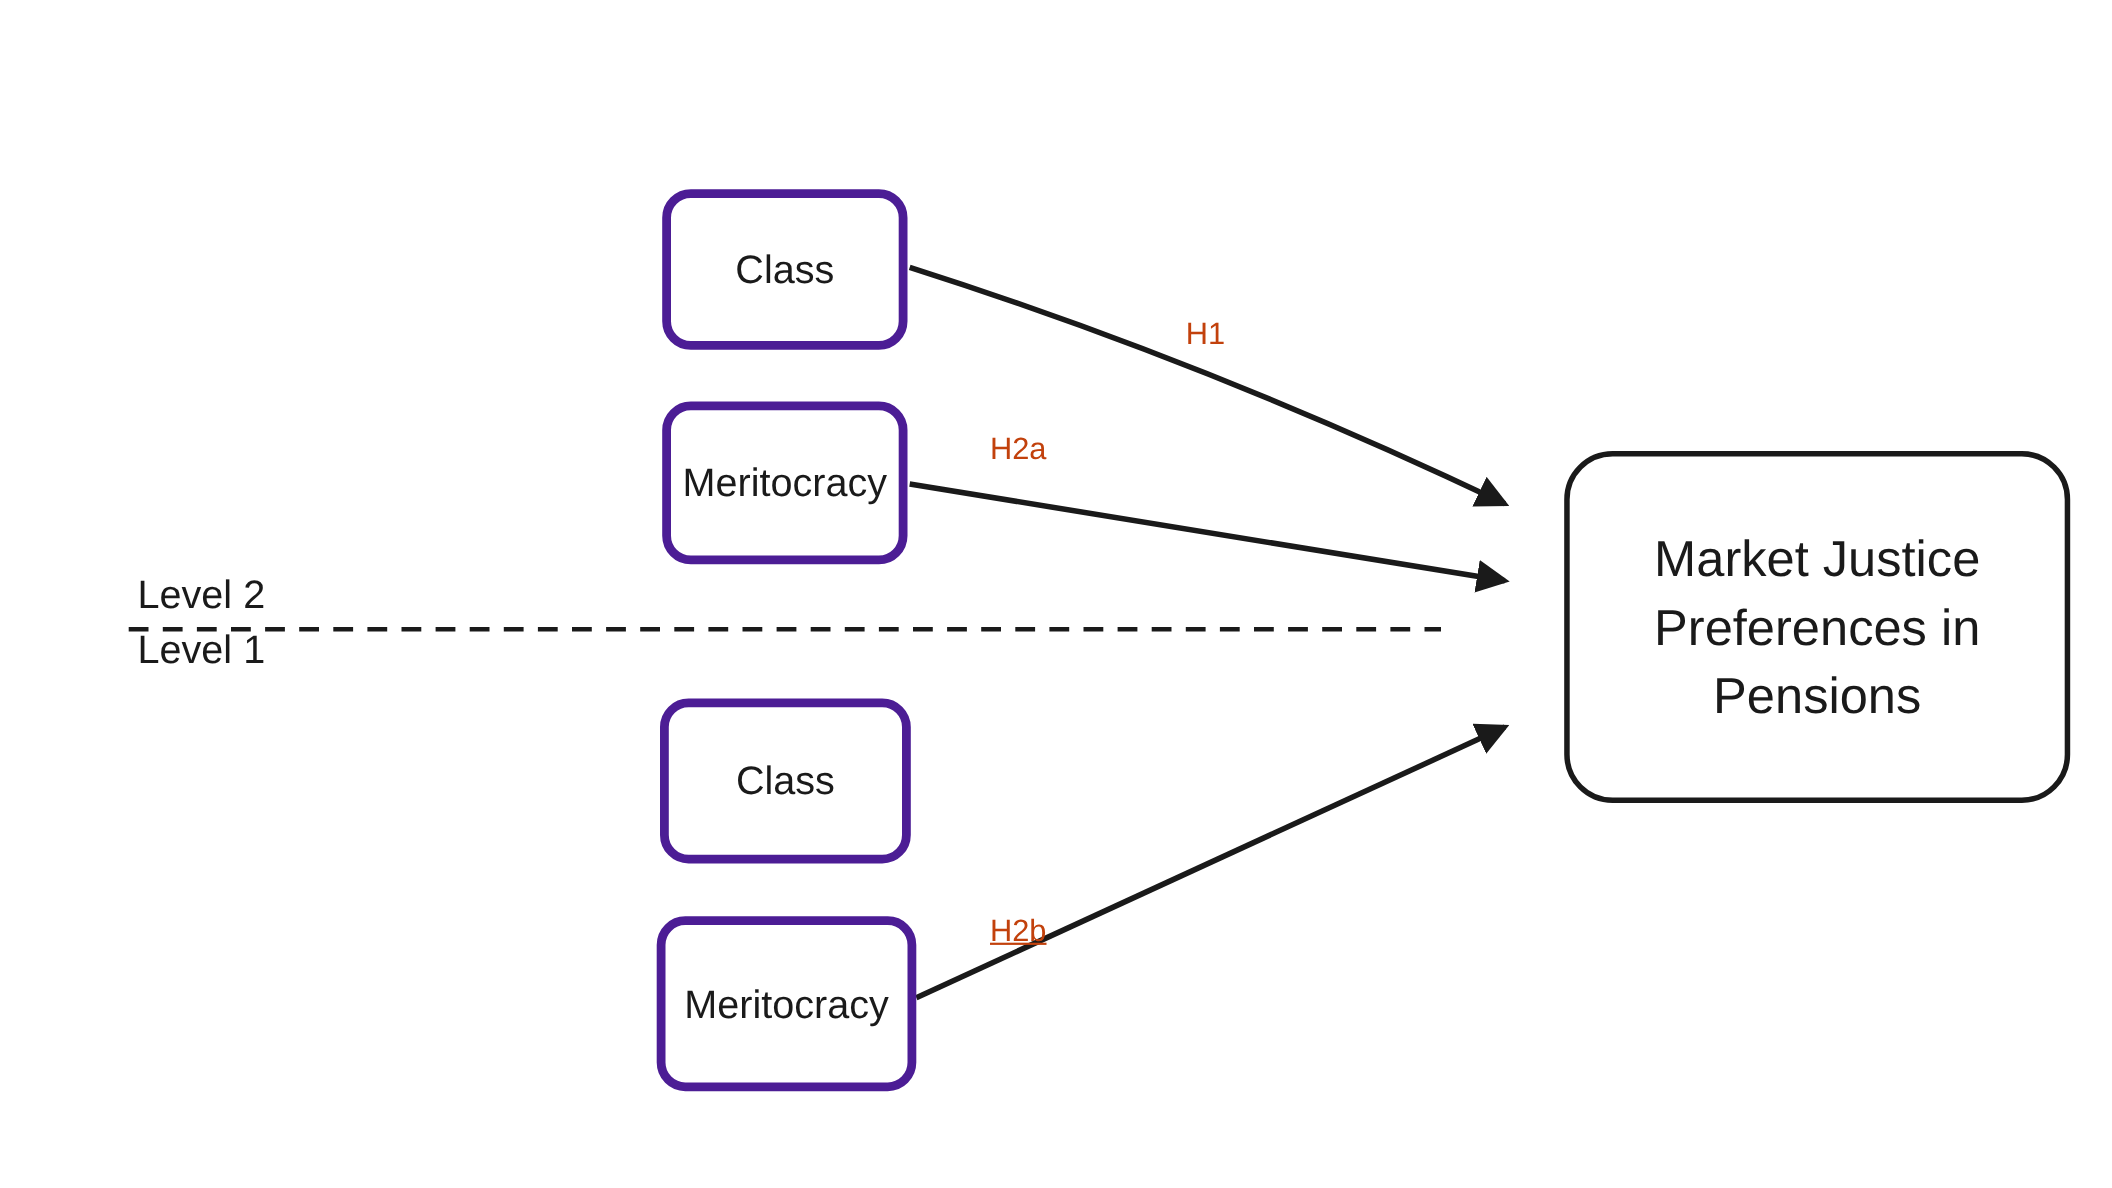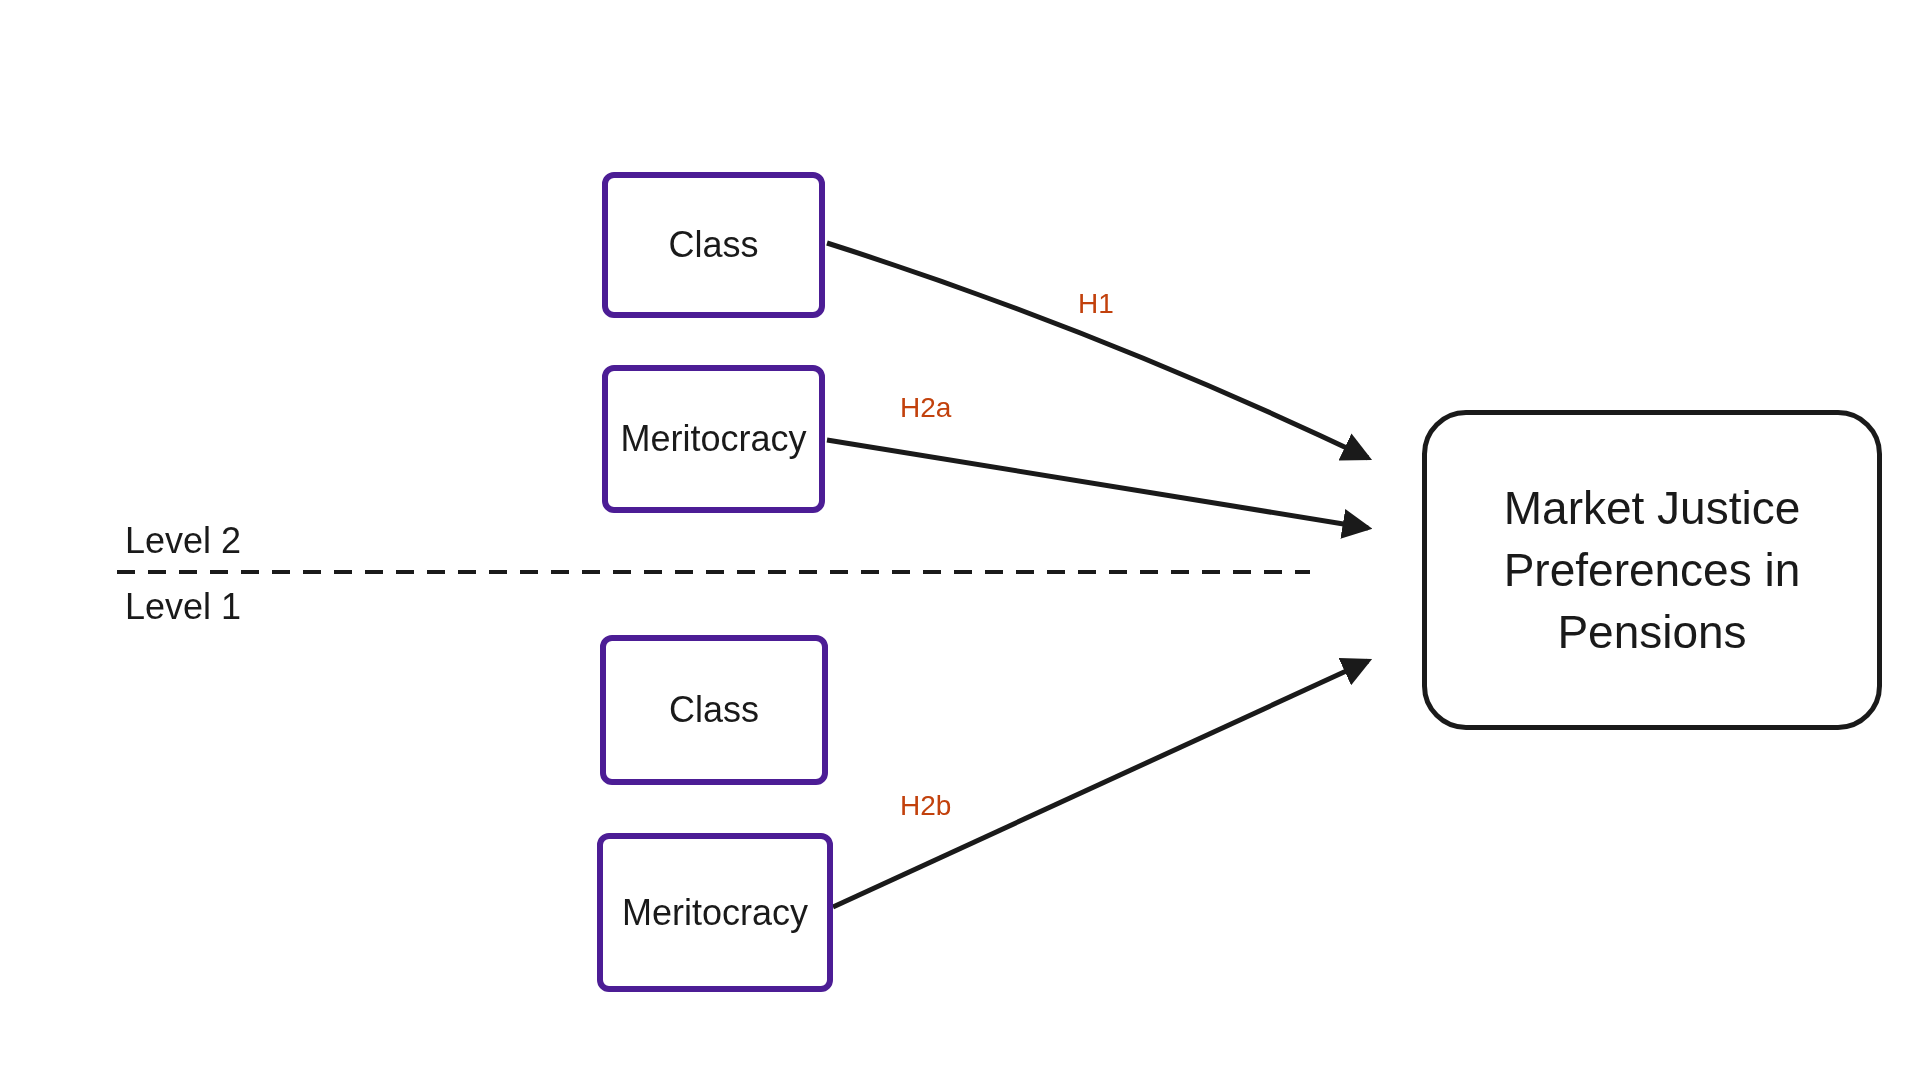--- a/index.html
+++ b/index.html
@@ -21,22 +21,22 @@
     top: 0;
     width: 1920px;
     height: 1080px;
   }
   .node {
     position: absolute;
     display: flex;
     align-items: center;
     justify-content: center;
     box-sizing: border-box;
-    border: 6px solid #4c1d95;
-    border-radius: 12px;
+    border: 8px solid #4c1d95;
+    border-radius: 26px;
     background: #ffffff;
     color: #1a1a1a;
     font-size: 36px;
     text-align: center;
   }
   .node--outcome {
     border-width: 5px;
     border-radius: 44px;
     border-color: #1a1a1a;
     font-size: 46px;
@@ -55,24 +55,24 @@
     font-size: 28px;
     white-space: nowrap;
   }
   
   #node-class-l2       { left: 602px;  top: 172px; width: 223px; height: 146px; }
   #node-meritocracy-l2 { left: 602px;  top: 365px; width: 223px; height: 148px; }
   #node-class-l1       { left: 600px;  top: 635px; width: 228px; height: 150px; }
   #node-meritocracy-l1 { left: 597px;  top: 833px; width: 236px; height: 159px; }
   #node-outcome        { left: 1422px; top: 410px; width: 460px; height: 320px; }
   #label-level2 { left: 125px;  top: 520px; }
-  #label-level1 { left: 125px;  top: 586px; }
+  #label-level1 { left: 125px;  top: 570px; }
   #label-h1     { left: 1078px; top: 288px; }
   #label-h2a    { left: 900px;  top: 392px; }
-  #label-h2b    { left: 900px;  top: 790px; }
+  #label-h2b    { left: 900px;  top: 830px; text-decoration: underline; }
 </style>
 </head>
 <body>
 
 <div id="canvas">
 
   <svg id="edges-svg" viewBox="0 0 1920 1080" xmlns="http://www.w3.org/2000/svg">
     <defs>
       <marker id="arrowhead" viewBox="0 0 10 10" refX="8.5" refY="5" markerWidth="6" markerHeight="6" orient="auto">
         <path d="M0,0 L10,5 L0,10 z" fill="#1a1a1a"></path>

